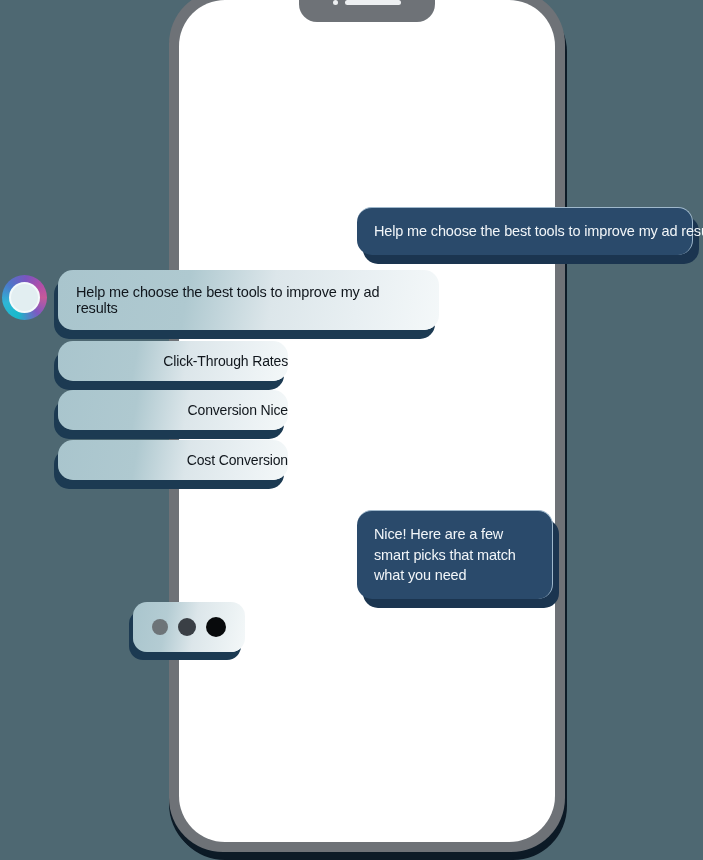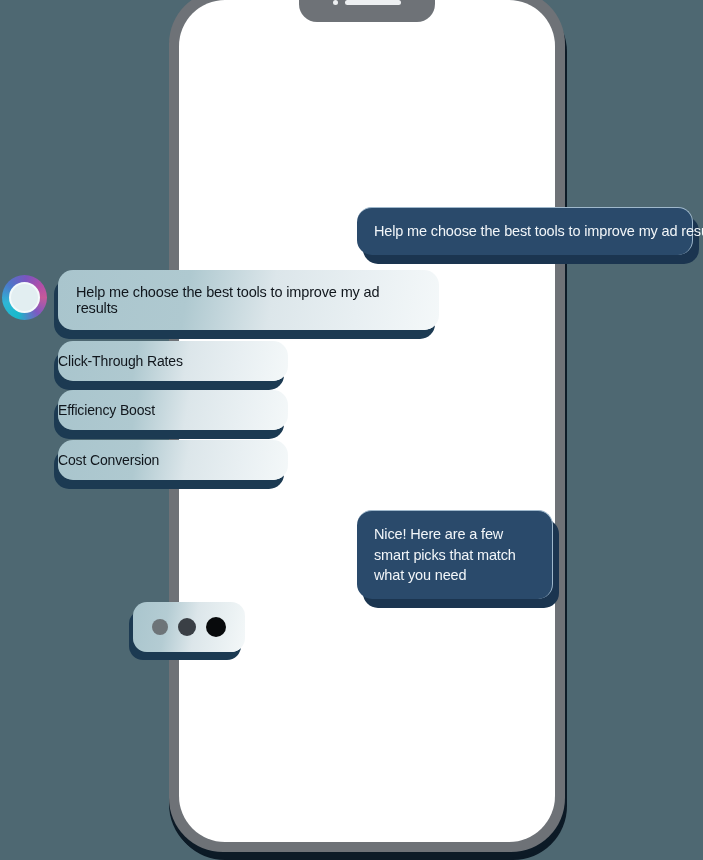--- a/index.html
+++ b/index.html
@@ -129,21 +129,21 @@
     width: 381px;
     height: 60px;
     padding: 0 18px;
   }
   #bubble-echo .echo-strong { font-weight: 400; }
 
   .option-bubble {
     left: 58px;
     width: 230px;
     height: 40px;
-    justify-content: flex-start;
+    justify-content: flex-end;
     font-size: 14px;
   }
   #option-0 { top: 341px; }
   #option-1 { top: 390px; }
   #option-2 { top: 440px; }
 
   
   #typing-indicator {
     left: 133px;
     top: 602px;
@@ -212,21 +212,21 @@
 
     <div class="light-bubble" id="bubble-echo">
       <span><span class="echo-strong">Help me choose</span><span> the best tools to improve my ad results</span></span>
     </div>
 
     <div class="light-bubble option-bubble" id="option-0">
       <span>Click-Through Rates</span>
     </div>
 
     <div class="light-bubble option-bubble" id="option-1">
-      <span>Efficiency Boost</span>
+      <span>Conversion Nice</span>
     </div>
 
     <div class="light-bubble option-bubble" id="option-2">
       <span>Cost Conversion</span>
     </div>
 
     <div class="dark-bubble" id="bubble-assistant-reply">Nice! Here are a few smart picks that match what you need</div>
 
     <div class="light-bubble" id="typing-indicator">
       <span class="typing-dot" id="typing-dot-0"></span>

